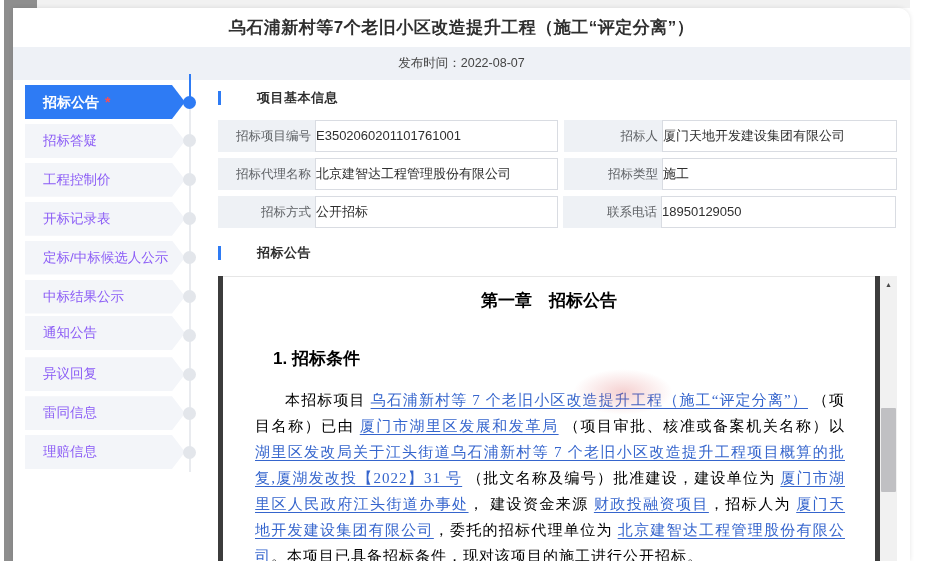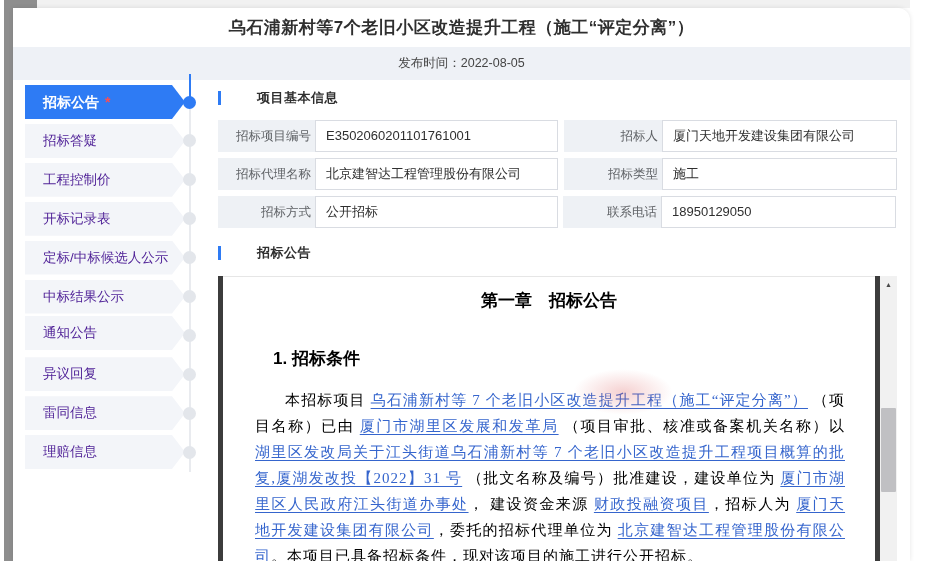--- a/index.html
+++ b/index.html
@@ -15,40 +15,40 @@
   .top-corner{position:absolute;left:13px;top:0;width:24px;height:8px;background:#8e8e8e;}
   
   .card{position:absolute;left:13px;top:8px;width:897px;height:553px;background:#fff;
         border-radius:0 12px 0 0;box-shadow:0 0 5px rgba(0,0,0,.10);}
   .page-title{position:absolute;top:0;left:0;right:0;height:39px;line-height:40px;
         text-align:center;font-size:17px;font-weight:bold;color:#2f2f2f;letter-spacing:.5px;}
   .pubbar{position:absolute;top:39px;left:0;right:0;height:33px;background:#eef1f6;
         text-align:center;line-height:33px;font-size:12.5px;color:#454545;}
   
   .side-item{position:absolute;left:12px;width:160px;height:34px;line-height:34px;
-        padding-left:18px;box-sizing:border-box;font-size:13.5px;color:#4c1d95;background:#f3f5f9;
+        padding-left:18px;box-sizing:border-box;font-size:13.5px;color:#8b5cf6;background:#f3f5f9;
         clip-path:polygon(0 0,calc(100% - 13px) 0,100% 50%,calc(100% - 13px) 100%,0 100%);
         cursor:pointer;white-space:nowrap;}
   .side-item.active{background:#2e7bf4;color:#fff;font-weight:bold;font-size:14px;}
   .side-star{color:#ff4d4f;margin-left:6px;font-weight:bold;}
   .tl-line{position:absolute;left:176px;top:72px;width:2px;height:392px;background:#e9ebef;}
   .tl-line-active{position:absolute;left:176px;top:66px;width:2px;height:30px;background:#2e7bf4;}
   .tl-dot{position:absolute;left:170px;width:13px;height:13px;border-radius:50%;background:#e3e6eb;}
   .tl-dot.active{background:#2e7bf4;}
   
   .sec-head{position:absolute;left:205px;display:flex;align-items:center;gap:28px;}
   .sec-bar{width:3px;height:14px;background:#2e7bf4;margin-right:8px;}
   .sec-title{font-size:13px;font-weight:bold;color:#2f2f2f;letter-spacing:.5px;}
   .info-table{position:absolute;left:205px;top:112px;width:679px;}
   .info-row{display:flex;height:32px;margin-bottom:6px;}
   .cell{box-sizing:border-box;}
   .cell-label{background:#eef1f5;color:#5f6266;font-size:12.5px;line-height:32px;
         text-align:right;padding-right:4px;}
   .cell-value{background:#fff;border:1px solid #d9dce2;line-height:30px;
-        padding-left:10px;font-size:13px;color:#2f2f2f;}
+        font-size:13px;color:#2f2f2f;}
   
   .viewer{position:absolute;left:205px;top:268px;width:679px;height:285px;}
   .v-border-l{position:absolute;left:0;top:0;width:5px;height:100%;background:#3c3c3c;}
   .v-border-r{position:absolute;right:17px;top:0;width:5px;height:100%;background:#3c3c3c;}
   .v-page{position:absolute;left:5px;top:0;width:652px;height:100%;background:#fff;
         overflow:hidden;border-top:1px solid #e6e6e6;}
   .v-scroll{position:absolute;right:0;top:0;width:17px;height:100%;background:#f1f1f1;}
   .v-up{height:16px;display:flex;align-items:center;justify-content:center;
         font-size:7px;color:#4a4a4a;cursor:pointer;}
   .v-thumb{position:absolute;left:1px;width:15px;top:132px;height:84px;background:#c0c0c3;
@@ -65,21 +65,21 @@
 </head>
 <body>
 
 <div class="left-strip"></div>
 <div class="top-strip"></div>
 <div class="top-corner"></div>
 
 <div class="card">
   <div class="page-title">乌石浦新村等7个老旧小区改造提升工程（施工“评定分离”）</div>
   <div class="pubbar">
-    <span>发布时间：2022-08-05</span>
+    <span>发布时间：2022-08-07</span>
   </div>
 
   <nav id="sidebar">
       <div class="side-item active" style="top: 77px;"><span>招标公告</span><span class="side-star">*</span></div>
       <div class="side-item" style="top: 115.9px;"><span>招标答疑</span></div>
       <div class="side-item" style="top: 154.8px;"><span>工程控制价</span></div>
       <div class="side-item" style="top: 193.7px;"><span>开标记录表</span></div>
       <div class="side-item" style="top: 232.6px;"><span>定标/中标候选人公示</span></div>
       <div class="side-item" style="top: 271.5px;"><span>中标结果公示</span></div>
       <div class="side-item" style="top: 308px;"><span>通知公告</span></div>

